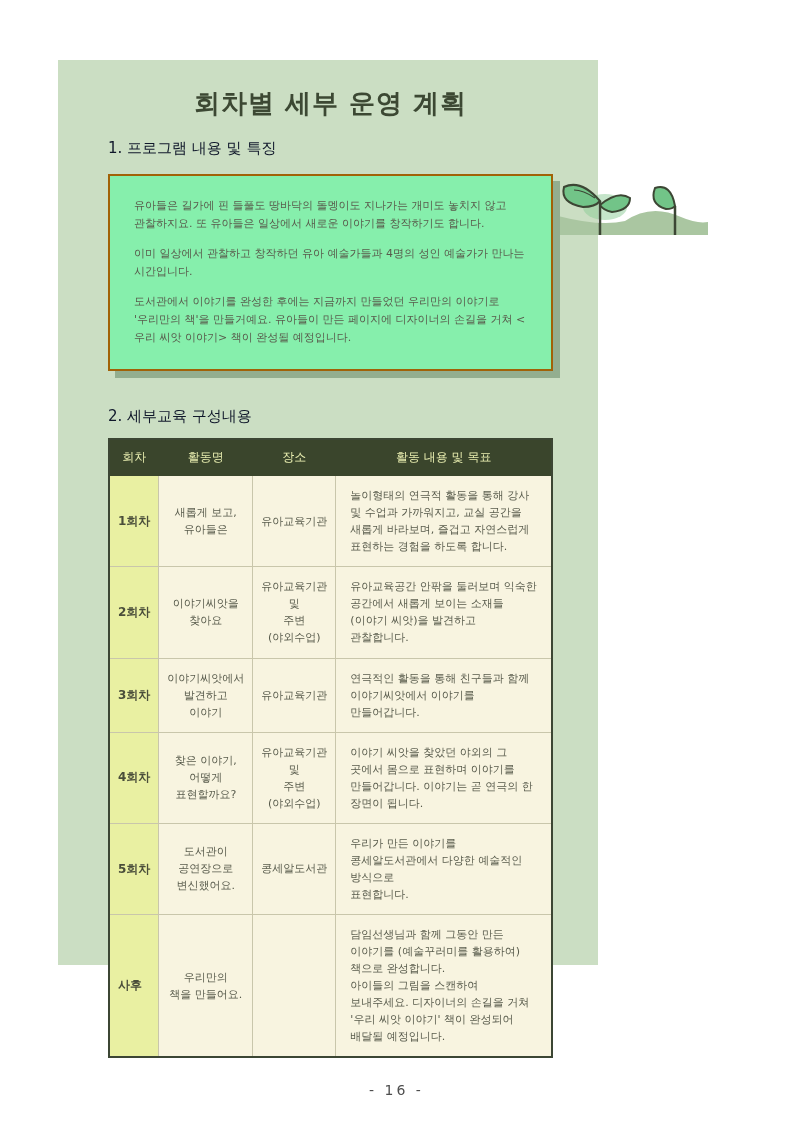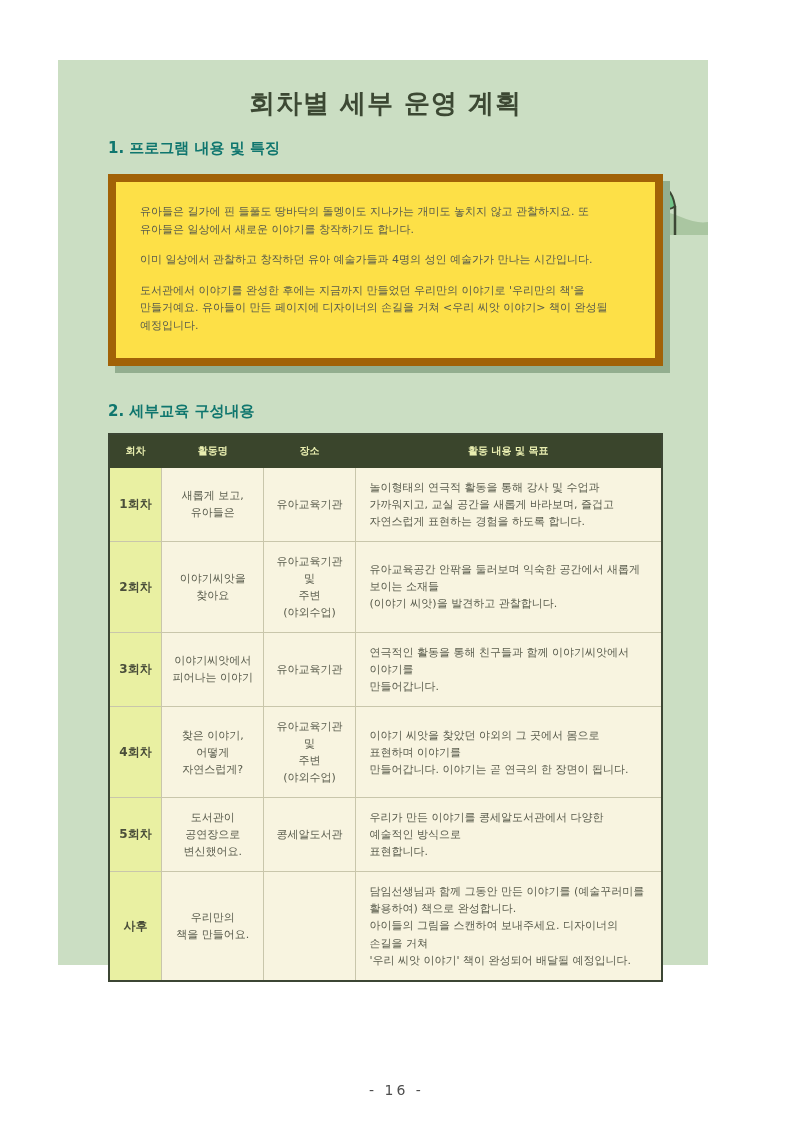--- a/index.html
+++ b/index.html
@@ -6,86 +6,86 @@
   html, body {
     width: 793px; height: 1121px;
     background: #ffffff;
     font-family: "DejaVu Sans", "Liberation Sans", sans-serif;
     overflow: hidden;
   }
   .sheet { position: relative; width: 793px; height: 1121px; }
 
   .green-page {
     position: absolute; left: 58px; top: 60px;
-    width: 650px; height: 905px;
+    width: 540px; height: 905px;
     background: #cbdec3;
     padding: 0 45px 0 50px;
   }
 
   .doc-title {
     position: relative; z-index: 2;
     margin-top: 26px;
     text-align: center;
     font-size: 26px; font-weight: bold;
     color: #3c4833; letter-spacing: 1px;
   }
 
   .section-heading {
     position: relative; z-index: 2;
-    font-size: 15px; font-weight: bold;
-    color: #0f766e;
+    font-size: 15px; font-weight: normal;
+    color: #0f172a;
   }
   .section-heading.first { margin-top: 18px; }
   .section-heading.second { margin-top: 36px; }
 
   .illustration {
     position: absolute; left: 395px; top: 117px;
     width: 255px; height: 58px; z-index: 0;
   }
 
   .content-box {
     position: relative; z-index: 1;
     margin-top: 16px;
-    background: #fde047;
-    border: 8px solid #a16207;
+    background: #86efac;
+    border: 2px solid #a16207;
     box-shadow: 7px 7px 0 #93ae8f;
     padding: 21px 24px 10px 24px;
   }
   .content-box p {
     font-size: 11px; line-height: 1.6;
     color: #585b4c; margin-bottom: 13px;
     word-break: keep-all;
   }
 
   table.schedule {
     position: relative; z-index: 1;
     margin-top: 12px;
     width: 100%;
     border-collapse: collapse;
     border: 2px solid #3c4634;
     background: #f8f4e0;
   }
   table.schedule th {
     background: #3a452c; color: #e9eeb0;
-    font-size: 10px; font-weight: bold;
+    font-size: 12px; font-weight: normal;
     padding: 9px 4px;
     border: 1px solid #3a452c;
   }
   table.schedule td {
     border: 1.5px solid #c9c6ab;
     font-size: 11px; color: #585b4c;
     padding: 11px 8px;
     vertical-align: middle;
     white-space: pre-line;
     word-break: keep-all;
     line-height: 1.55;
   }
   table.schedule td.col-session {
     background: #e9f0a2; font-weight: bold;
-    text-align: center; color: #4a4e3a; font-size: 12px;
+    color: #4a4e3a; font-size: 12px;
     white-space: nowrap;
   }
   table.schedule td.col-activity, table.schedule td.col-place { text-align: center; }
   table.schedule td.col-content { text-align: left; padding: 11px 14px; }
   .w-session { width: 9.5%; } .w-activity { width: 18.5%; }
   .w-place { width: 16.5%; } .w-content { width: 55.5%; }
 
   .page-number {
     position: absolute; left: 0; right: 0; top: 1082px;
     text-align: center;
@@ -160,29 +160,29 @@
           <td class="col-activity">이야기씨앗을
 찾아요</td>
           <td class="col-place">유아교육기관 및
 주변 (야외수업)</td>
           <td class="col-content">유아교육공간 안팎을 둘러보며 익숙한 공간에서 새롭게 보이는 소재들
 (이야기 씨앗)을 발견하고 관찰합니다.</td>
         </tr>
         <tr>
           <td class="col-session">3회차</td>
           <td class="col-activity">이야기씨앗에서
-피어나는 이야기</td>
+발견하고 이야기</td>
           <td class="col-place">유아교육기관</td>
           <td class="col-content">연극적인 활동을 통해 친구들과 함께 이야기씨앗에서 이야기를
 만들어갑니다.</td>
         </tr>
         <tr>
           <td class="col-session">4회차</td>
           <td class="col-activity">찾은 이야기,
-어떻게 자연스럽게?</td>
+어떻게 표현할까요?</td>
           <td class="col-place">유아교육기관 및
 주변 (야외수업)</td>
           <td class="col-content">이야기 씨앗을 찾았던 야외의 그 곳에서 몸으로 표현하며 이야기를
 만들어갑니다. 이야기는 곧 연극의 한 장면이 됩니다.</td>
         </tr>
         <tr>
           <td class="col-session">5회차</td>
           <td class="col-activity">도서관이 공연장으로
 변신했어요.</td>
           <td class="col-place">콩세알도서관</td>

